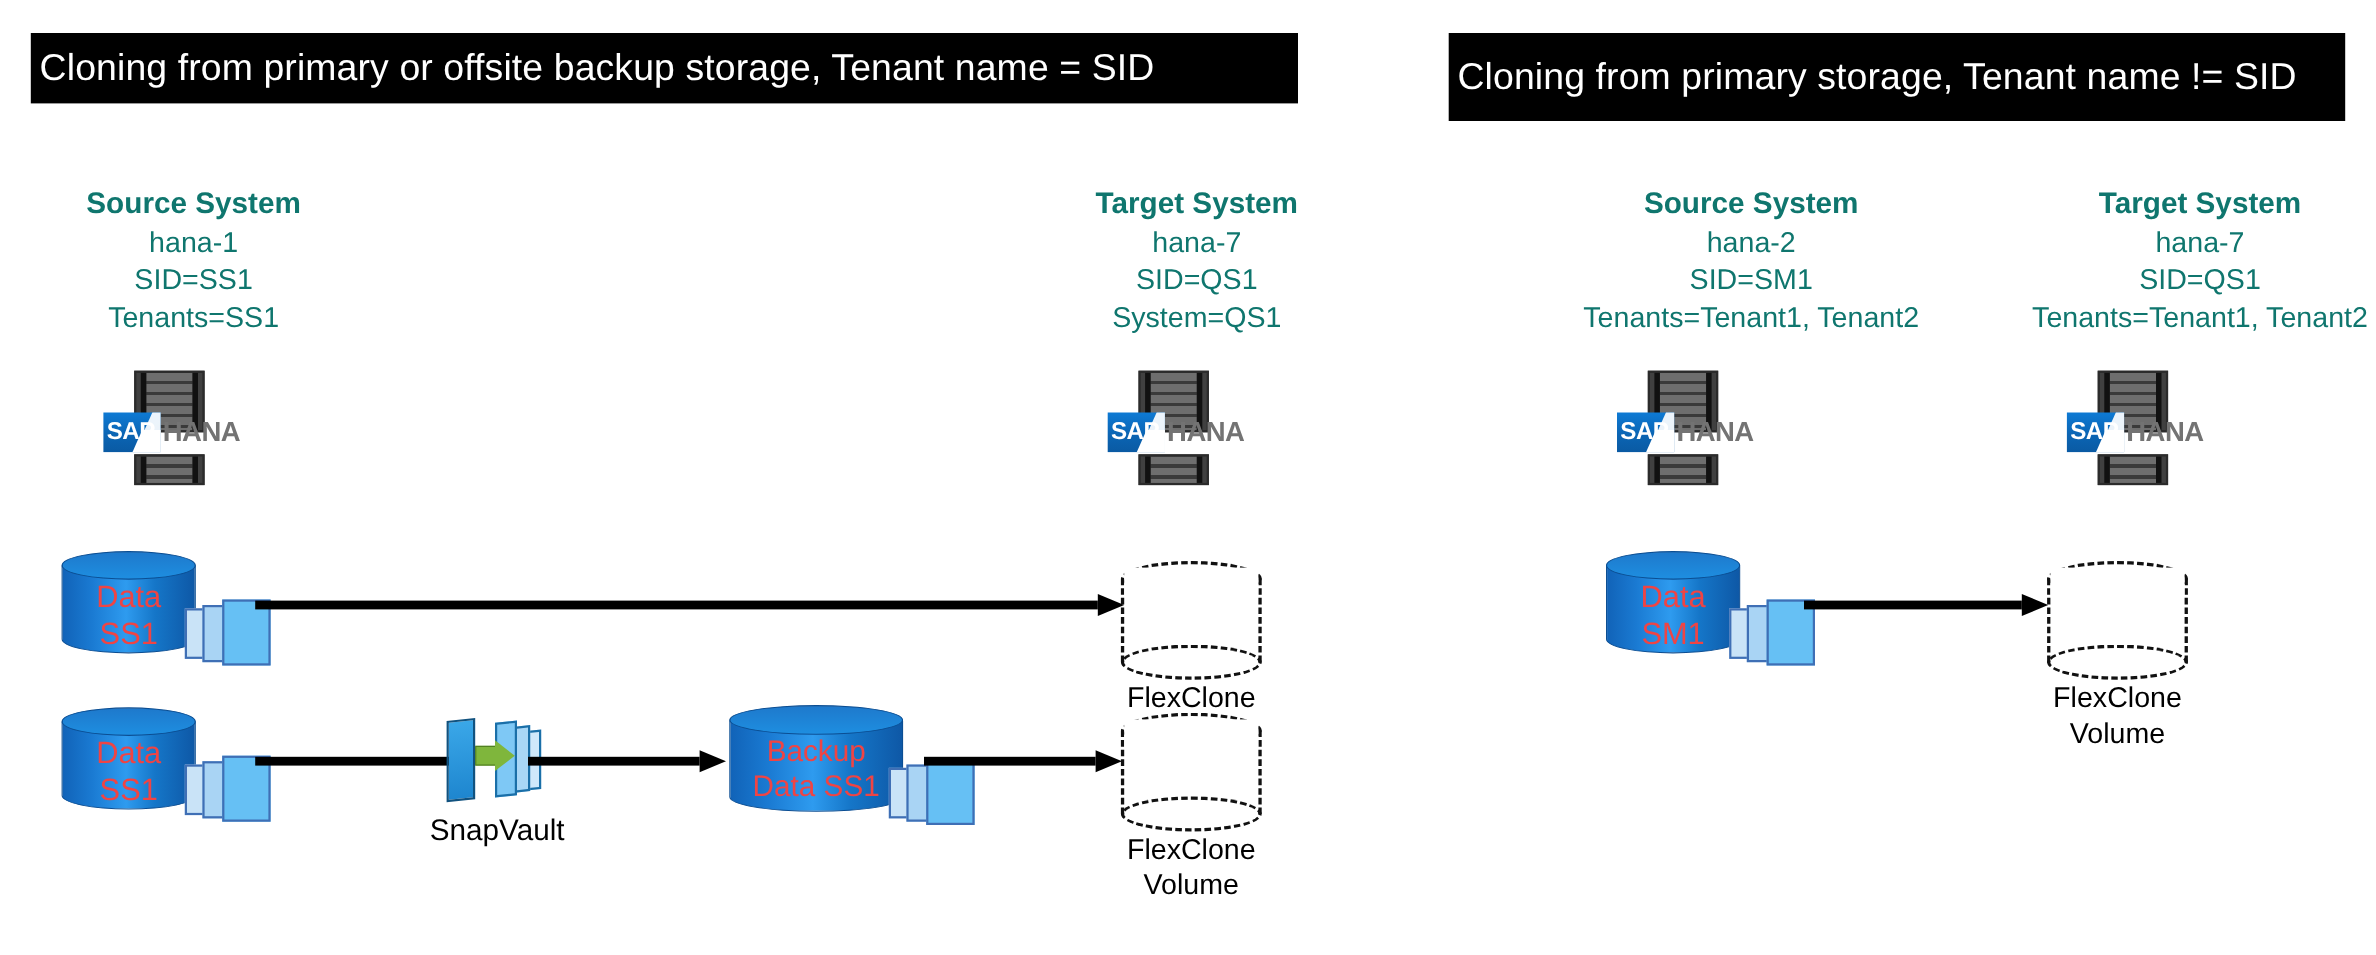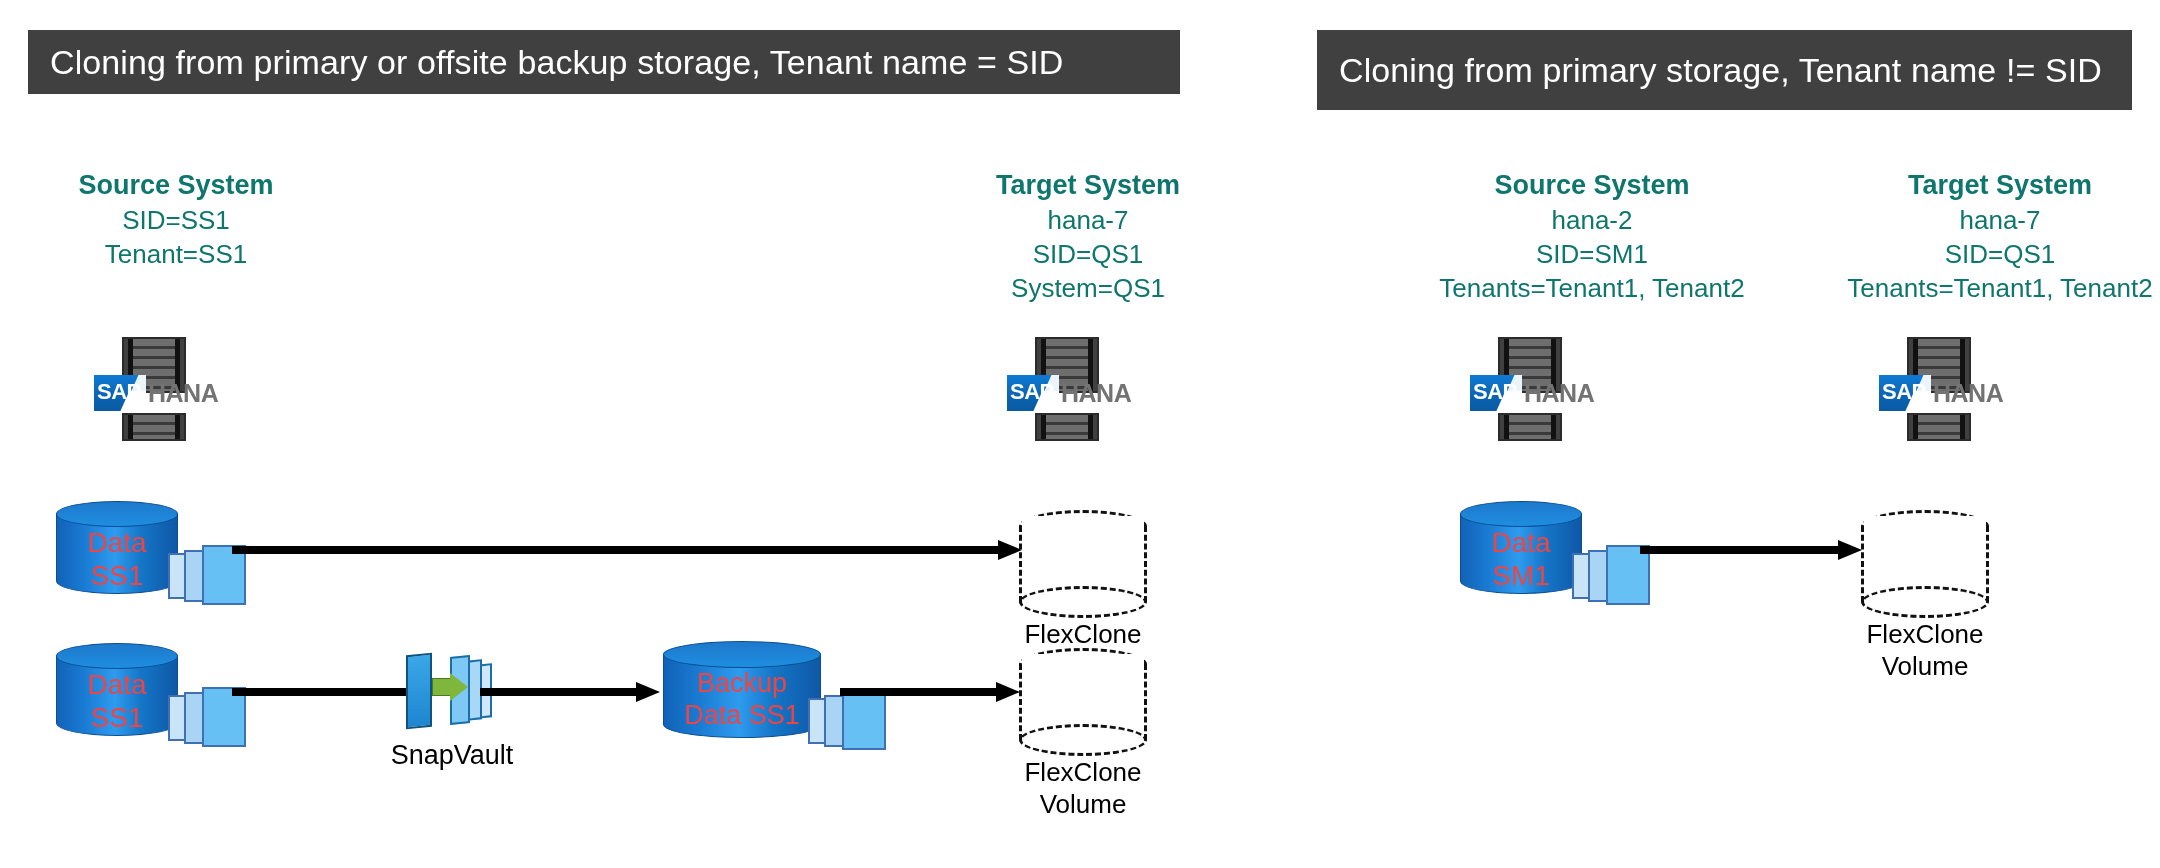--- a/index.html
+++ b/index.html
@@ -17,29 +17,29 @@
   .stage {
     position: absolute;
     left: 0; top: 0;
     width: 2160px;
     height: 868px;
   }
 
   
   .banner {
     position: absolute;
-    background: #404040;
+    background: #000000;
     color: #ffffff;
     display: flex;
     align-items: center;
     font-size: 34px;
     font-weight: 400;
     letter-spacing: 0.1px;
     box-sizing: border-box;
-    padding-left: 22px;
+    padding-left: 8px;
     white-space: nowrap;
   }
   #banner-left  { left: 28px;   top: 30px; width: 1152px; height: 64px; }
   #banner-right { left: 1317px; top: 30px; width: 815px;  height: 80px; }
 
   
   .syshead {
     position: absolute;
     text-align: center;
     color: #0f766e;
@@ -363,22 +363,23 @@
 
   <div class="banner" id="banner-left">
     <span>Cloning from primary or offsite backup storage, Tenant name = SID</span>
   </div>
   <div class="banner" id="banner-right">
     <span>Cloning from primary storage, Tenant name != SID</span>
   </div>
 
   <div class="syshead" id="syshead-l-src">
     <span class="ttl">Source System</span>
+    <span class="ln">hana-1</span>
     <span class="ln">SID=SS1</span>
-    <span class="ln">Tenant=SS1</span>
+    <span class="ln">Tenants=SS1</span>
   </div>
 
   <div class="syshead" id="syshead-l-tgt">
     <span class="ttl">Target System</span>
     <span class="ln">hana-7</span>
     <span class="ln">SID=QS1</span>
     <span class="ln">System=QS1</span>
   </div>
 
   <div class="syshead" id="syshead-r-src">

